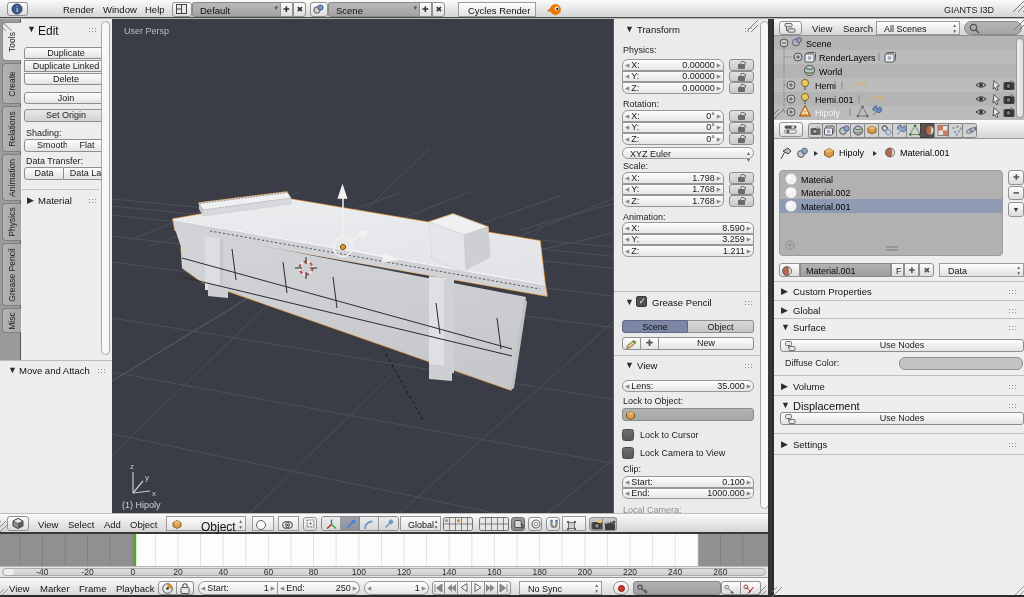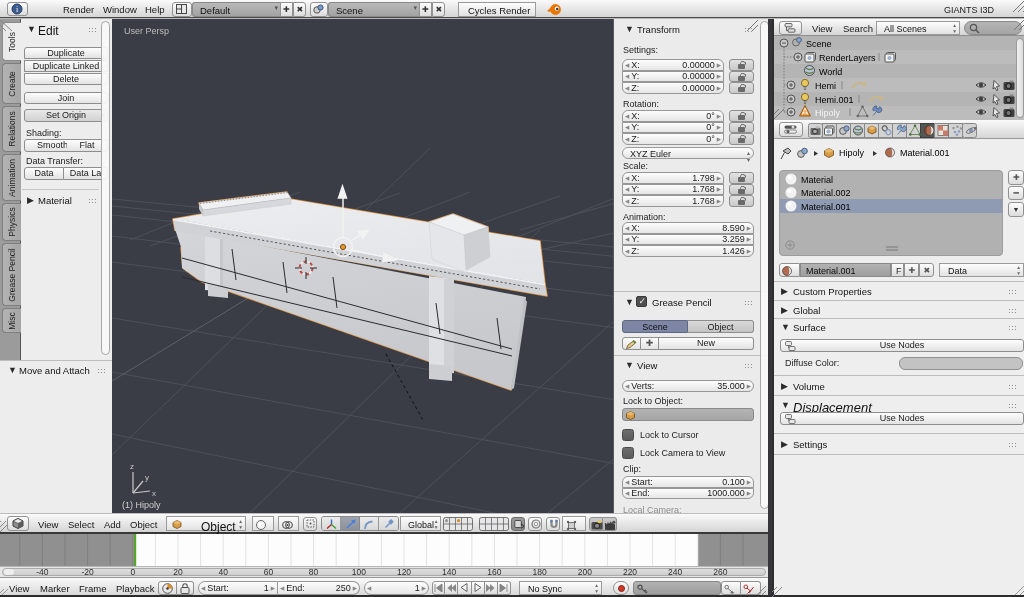--- a/index.html
+++ b/index.html
@@ -406,21 +406,21 @@
       <path d="M1 4.5 L10.5 2 L11.2 4 L1.5 6.3 Z" fill="#555" stroke="#222" stroke-width="0.5"></path>
       <path d="M2 4.2 l1.5 -0.4 M4.5 3.6 l1.5 -0.4 M7 3 l1.5 -0.4" stroke="#ddd" stroke-width="1"></path>
     </svg>
   </div>
 </div>
 
 <div class="abs" id="npanel" style="left:613px;top:19px;width:157px;height:494px;background:#ebebeb;border-left:1px solid #55585f;overflow:hidden;">
   <span class="abs lbl" style="left:11px;top:5px;color:#2b2b2b;">▼</span>
   <span class="abs" style="left:23px;top:5px;font-size:9.5px;color:#111;">Transform</span>
   <div class="dots" style="left:130px;top:8px;"></div>
-  <span class="abs lbl" style="left:9px;top:26px;">Settings:</span>
+  <span class="abs lbl" style="left:9px;top:26px;">Physics:</span>
   <div class="nf" style="left:8px;top:40px;border-radius:6px 6px 0 0;">
       <i>◀</i>
       <b>X:</b>
       <s>0.00000</s>
       <i>▶</i>
     </div>
   <div class="nf" style="left:8px;top:51.5px;border-radius:0;">
       <i>◀</i>
       <b>Y:</b>
       <s>0.00000</s>
@@ -492,21 +492,21 @@
     </div>
   <div class="nf" style="left:8px;top:214.5px;width:132px;border-radius:0;">
       <i>◀</i>
       <b>Y:</b>
       <s>3.259</s>
       <i>▶</i>
     </div>
   <div class="nf" style="left:8px;top:226px;width:132px;border-radius:0 0 6px 6px;">
       <i>◀</i>
       <b>Z:</b>
-      <s>1.426</s>
+      <s>1.211</s>
       <i>▶</i>
     </div>
 
   <div class="abs" style="left:0;top:272px;width:157px;height:1px;background:#bdbdbd;"></div>
   <span class="abs lbl" style="left:11px;top:278px;color:#2b2b2b;">▼</span>
   <div class="abs" style="left:22px;top:277px;width:11px;height:11px;background:#4f4f4f;border:1px solid #3a3a3a;border-radius:2px;">
     <span style="position:absolute;left:1.5px;top:-1px;color:#eee;font-size:9px;">✓</span>
     </div>
   <span class="abs" style="left:38px;top:278px;font-size:9.5px;color:#111;">Grease Pencil</span>
   <div class="dots" style="left:130px;top:281px;"></div>
@@ -519,21 +519,21 @@
   </svg>
   <div class="abs tbtn" style="left:27px;top:318px;width:18px;height:13px;border-radius:0;border-left:none;color:#555;">✚</div>
   <div class="abs tbtn" style="left:45px;top:318px;width:95px;height:13px;border-radius:0 3px 3px 0;border-left:none;">New</div>
 
   <div class="abs" style="left:0;top:336px;width:157px;height:1px;background:#bdbdbd;"></div>
   <span class="abs lbl" style="left:11px;top:341px;color:#2b2b2b;">▼</span>
   <span class="abs" style="left:23px;top:341px;font-size:9.5px;color:#111;">View</span>
   <div class="dots" style="left:130px;top:344px;"></div>
   <div class="nf" style="left:8px;top:361px;width:132px;border-radius:6px;">
       <i>◀</i>
-      <b>Verts:</b>
+      <b>Lens:</b>
       <s>35.000</s>
       <i>▶</i>
     </div>
   <span class="abs lbl" style="left:9px;top:377px;">Lock to Object:</span>
   <div class="abs" style="left:8px;top:389px;width:132px;height:13px;background:linear-gradient(#b3b3b3,#a6a6a6);border:1px solid #8a8a8a;border-radius:3px;"></div>
   <svg class="abs" style="left:12px;top:391.5px;" width="9" height="9" viewBox="0 0 9 9">
     <polygon points="4.5,0.5 8.5,2.5 8.5,6.5 4.5,8.5 0.5,6.5 0.5,2.5" fill="#d89c47" stroke="#6e4c18" stroke-width="0.8"></polygon>
     <polygon points="4.5,0.5 8.5,2.5 4.5,4.5 0.5,2.5" fill="#e8b86e"></polygon>
   </svg>
   <div class="abs chk" style="left:8px;top:410px;"></div>
@@ -905,21 +905,21 @@
     <path d="M3.5 4.5 v2 h1" fill="none" stroke="#555" stroke-width="0.8"></path>
   </svg>
   <span class="abs lbl" style="left:11px;top:238px;">Diffuse Color:</span>
   <div class="abs" style="left:125px;top:236.5px;width:124px;height:13px;background:#c3c3c3;border:1px solid #909090;border-radius:6px;"></div>
   <div class="abs" style="left:0;top:255px;width:252px;height:1px;background:#bdbdbd;"></div>
   <span class="abs lbl" style="left:7px;top:261px;color:#2b2b2b;">▶</span>
   <span class="abs" style="left:19px;top:261px;font-size:9.5px;color:#111;">Volume</span>
   <div class="dots" style="left:234px;top:264px;"></div>
   <div class="abs" style="left:0;top:275px;width:252px;height:1px;background:#bdbdbd;"></div>
   <span class="abs lbl" style="left:7px;top:280px;color:#2b2b2b;">▼</span>
-  <span class="abs" style="left:19px;top:280px;font-size:13px;color:#111;font-style:italic;">Displacement</span>
+  <span class="abs" style="left:19px;top:280px;font-size:11px;color:#111;">Displacement</span>
   <div class="dots" style="left:234px;top:283px;"></div>
   <div class="abs tbtn" style="left:6px;top:292px;width:244px;height:13px;border-radius:3px;">Use Nodes</div>
   <svg class="abs" style="left:11px;top:294px;" width="11" height="10" viewBox="0 0 11 10">
     <rect x="0.5" y="0.5" width="6" height="4" rx="1" fill="#e8e8e8" stroke="#555" stroke-width="0.8"></rect>
     <rect x="4" y="5.5" width="6" height="4" rx="1" fill="#e8e8e8" stroke="#555" stroke-width="0.8"></rect>
     <path d="M3.5 4.5 v2 h1" fill="none" stroke="#555" stroke-width="0.8"></path>
   </svg>
   <div class="abs" style="left:0;top:313px;width:252px;height:1px;background:#bdbdbd;"></div>
   <span class="abs lbl" style="left:7px;top:319px;color:#2b2b2b;">▶</span>
   <span class="abs" style="left:19px;top:319px;font-size:9.5px;color:#111;">Settings</span>

